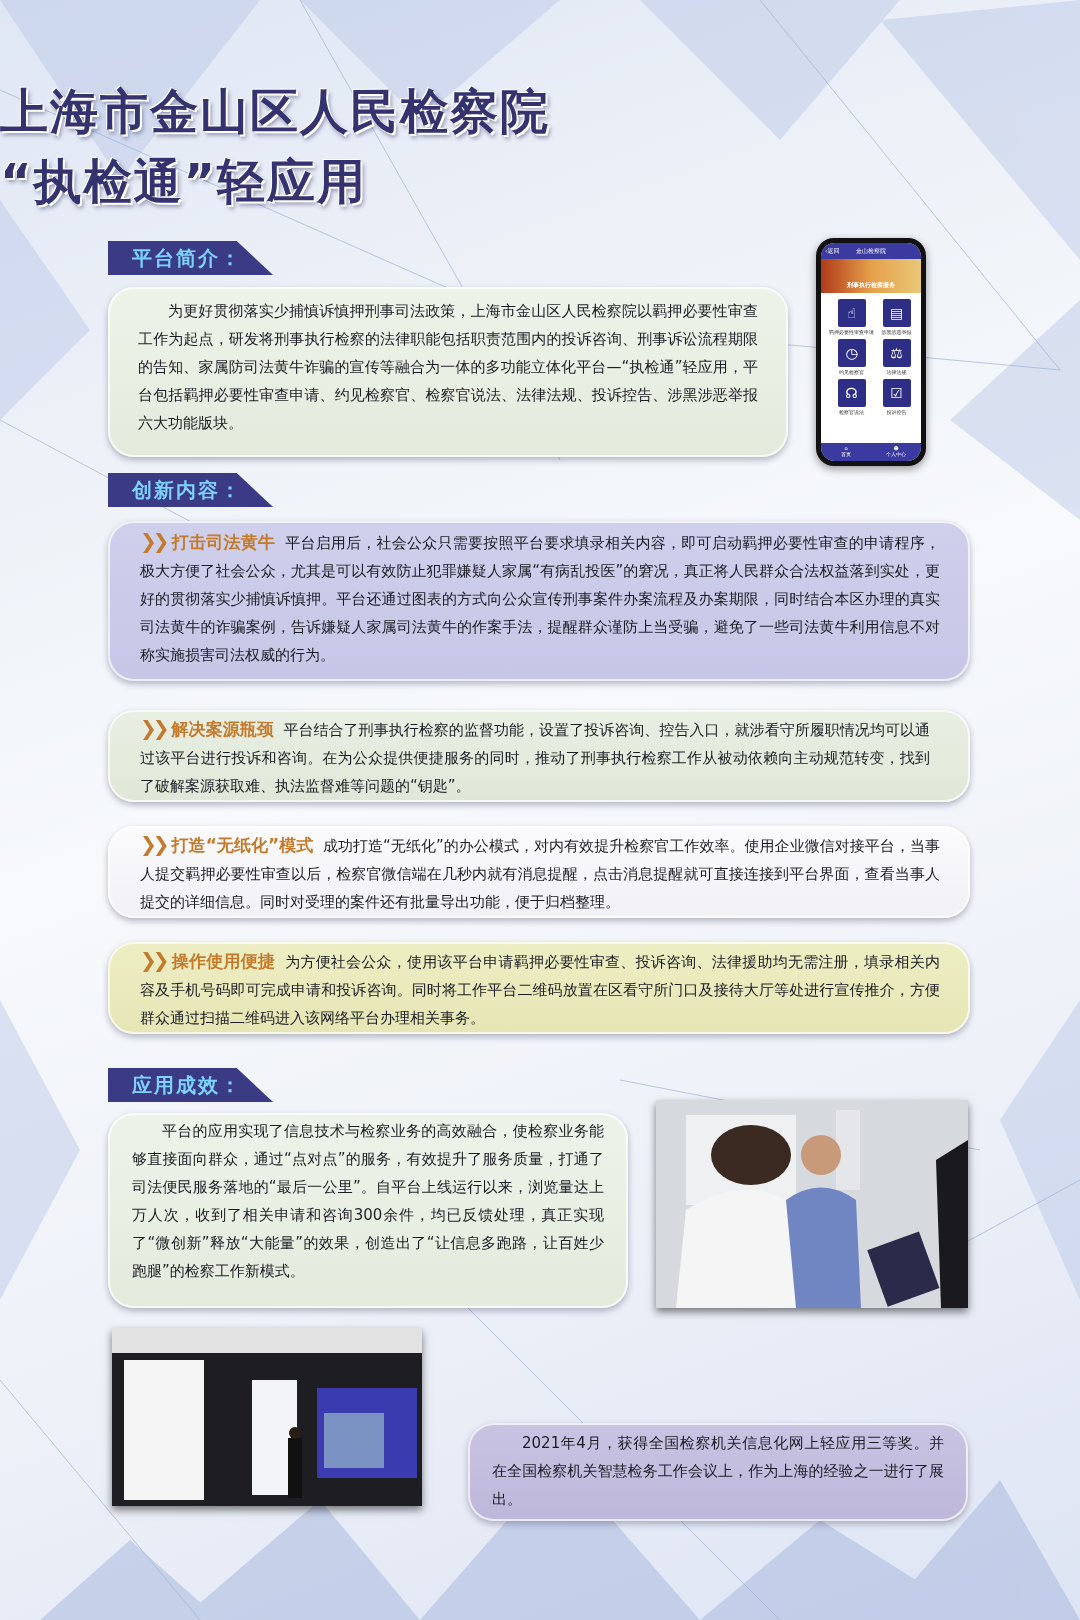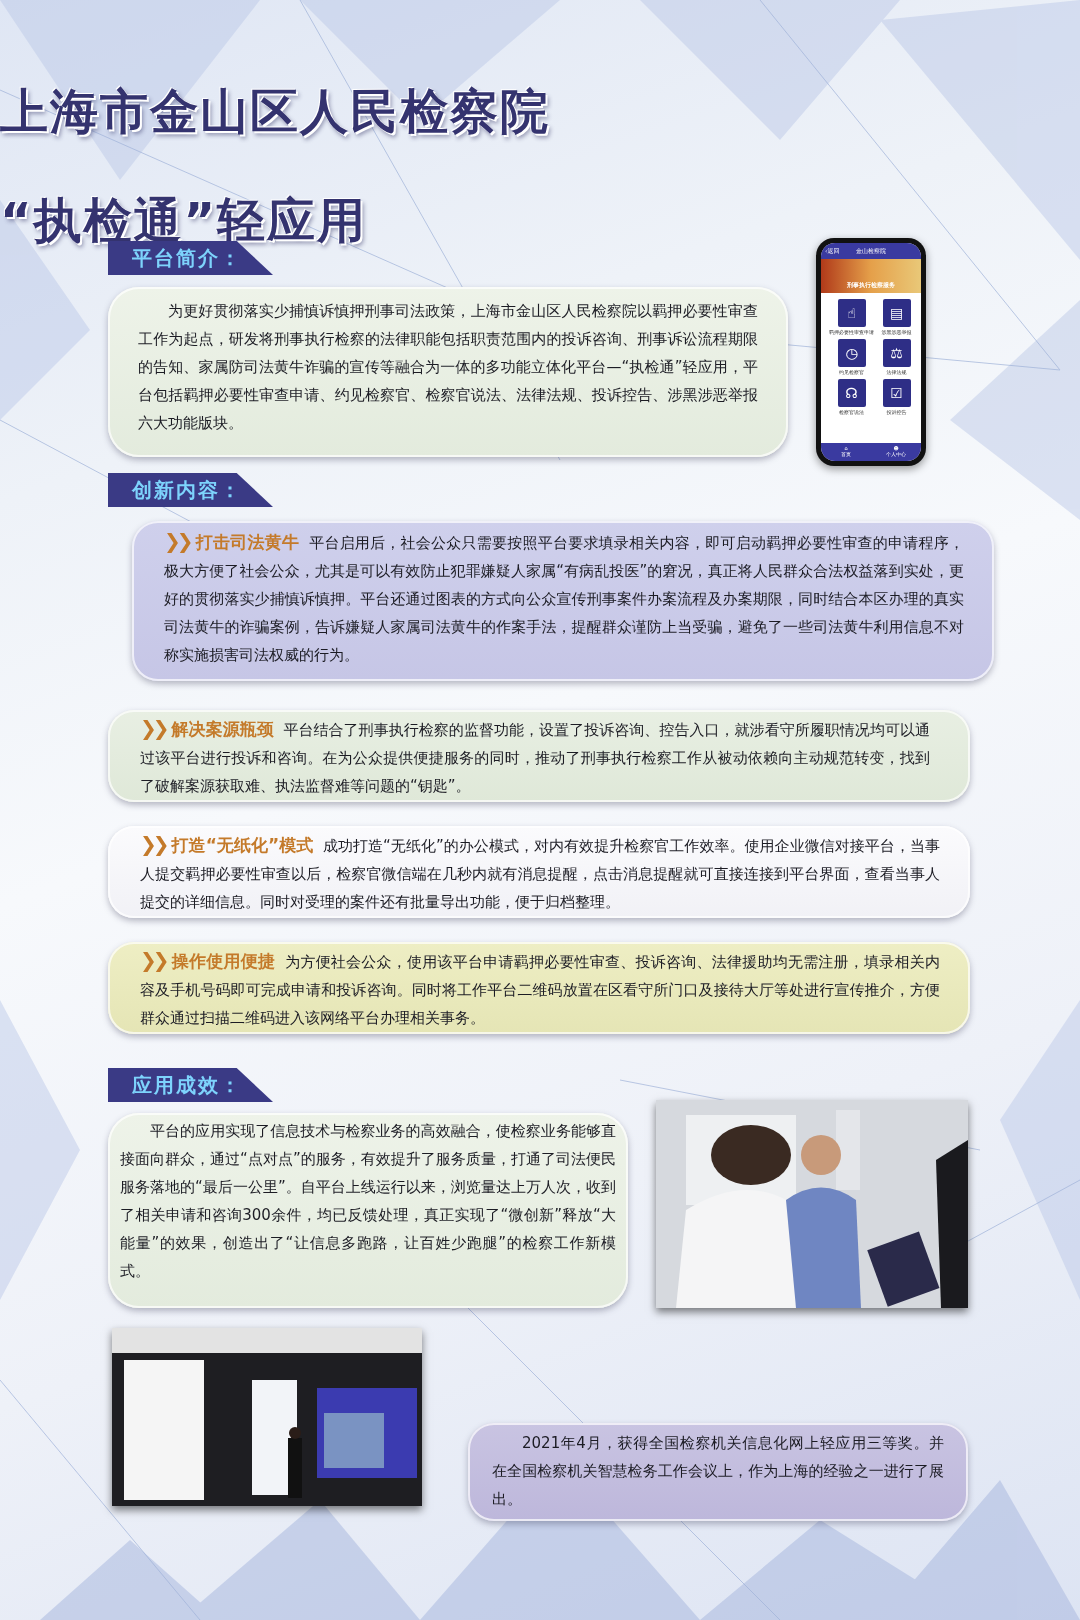--- a/index.html
+++ b/index.html
@@ -13,21 +13,21 @@
   .bg-layer { position: absolute; inset: 0; z-index: 0; }
   .content { position: absolute; inset: 0; z-index: 1; }
 
   .title {
     position: absolute; left: 0; width: 1080px; text-align: left;
     font-family: "DejaVu Sans", sans-serif; font-weight: bold;
     color: #34336f; letter-spacing: 2px;
     text-shadow: 2px 2px 0 #ffffff, -1px -1px 0 #ffffff, 3px 4px 4px rgba(40,40,90,0.45);
   }
   .title-1 { top: 80px; font-size: 48px; }
-  .title-2 { top: 150px; font-size: 48px; margin-top: 39px; }
+  .title-2 { top: 150px; font-size: 48px; }
 
   .section-tag {
     position: absolute; left: 108px; height: 34px;
     background: #3a3a85; color: #7dd3fc;
     font-weight: bold; font-size: 20px; letter-spacing: 2px;
     line-height: 34px; padding-left: 24px; width: 165px;
     clip-path: polygon(0 0, 78% 0, 100% 100%, 0 100%);
   }
 
   .card {
@@ -35,22 +35,22 @@
     box-shadow: 0 3px 6px rgba(60,60,90,0.35), inset 0 0 0 2px rgba(255,255,255,0.7);
     font-size: 15px; line-height: 28px; color: #1c1c24;
     text-align: justify;
   }
   .card p { text-indent: 2em; }
   .card .bullet-title {
     color: #c47a2a; font-weight: bold; font-size: 17px;
   }
   .card .chev { color: #c47a2a; font-weight: bold; font-size: 20px; letter-spacing: -4px; margin-right: 6px; }
 
-  .green { background: linear-gradient(180deg, #eef3e9 0%, #e3ebdd 100%); border-radius: 31px; }
-  .purple { background: linear-gradient(180deg, #cfd0ec 0%, #c6c6e6 100%); margin-left: 24px; }
+  .green { background: linear-gradient(180deg, #eef3e9 0%, #e3ebdd 100%); }
+  .purple { background: linear-gradient(180deg, #cfd0ec 0%, #c6c6e6 100%); }
   .mint { background: linear-gradient(180deg, #e8efe3 0%, #dfe8d8 100%); }
   .white { background: linear-gradient(180deg, #fbfbfd 0%, #f1f1f6 100%); }
   .yellow { background: linear-gradient(180deg, #eeeec4 0%, #e5e5b5 100%); }
   .lavender { background: linear-gradient(180deg, #c9c4e2 0%, #bdb7db 100%); }
 
   
   .phone {
     position: absolute; left: 816px; top: 238px; width: 110px; height: 228px;
     background: #111; border-radius: 18px; padding: 5px;
     box-shadow: 0 3px 8px rgba(0,0,0,0.4);
@@ -168,21 +168,21 @@
   <div class="card yellow" style="left:108px; top:942px; width:862px; height:92px; padding:4px 30px 4px 32px;">
     <span class="chev">❯❯</span><span class="bullet-title">操作使用便捷</span>&nbsp;&nbsp;<span>为方便社会公众，使用该平台申请羁押必要性审查、投诉咨询、法律援助均无需注册，填录相关内容及手机号码即可完成申请和投诉咨询。同时将工作平台二维码放置在区看守所门口及接待大厅等处进行宣传推介，方便群众通过扫描二维码进入该网络平台办理相关事务。</span>
   </div>
 
   <div class="card white" style="left:108px; top:826px; width:862px; height:92px; padding:4px 30px 4px 32px;">
     <span class="chev">❯❯</span><span class="bullet-title">打造“无纸化”模式</span>&nbsp;&nbsp;<span>成功打造“无纸化”的办公模式，对内有效提升检察官工作效率。使用企业微信对接平台，当事人提交羁押必要性审查以后，检察官微信端在几秒内就有消息提醒，点击消息提醒就可直接连接到平台界面，查看当事人提交的详细信息。同时对受理的案件还有批量导出功能，便于归档整理。</span>
   </div>
 
   <div class="section-tag" style="top:1068px;">应用成效：</div>
 
-  <div class="card green" style="left:108px; top:1113px; width:520px; height:195px; padding:4px 12px;">
+  <div class="card green" style="left:108px; top:1113px; width:520px; height:195px; padding:4px 24px;">
     <p>平台的应用实现了信息技术与检察业务的高效融合，使检察业务能够直接面向群众，通过“点对点”的服务，有效提升了服务质量，打通了司法便民服务落地的“最后一公里”。自平台上线运行以来，浏览量达上万人次，收到了相关申请和咨询300余件，均已反馈处理，真正实现了“微创新”释放“大能量”的效果，创造出了“让信息多跑路，让百姓少跑腿”的检察工作新模式。</p>
   </div>
 
   <div class="photo photo-1">
     <svg width="312" height="208" viewBox="0 0 312 208">
       <rect x="0" y="0" width="312" height="208" fill="#d6d9de"></rect>
       <rect x="30" y="15" width="110" height="90" fill="#eef0f2"></rect>
       <rect x="180" y="10" width="24" height="80" fill="#e4e6ea"></rect>
       <ellipse cx="95" cy="55" rx="40" ry="30" fill="#3a2a22"></ellipse>
       <path d="M20,208 L30,110 Q95,70 145,110 L150,208 Z" fill="#f5f5f6"></path>

